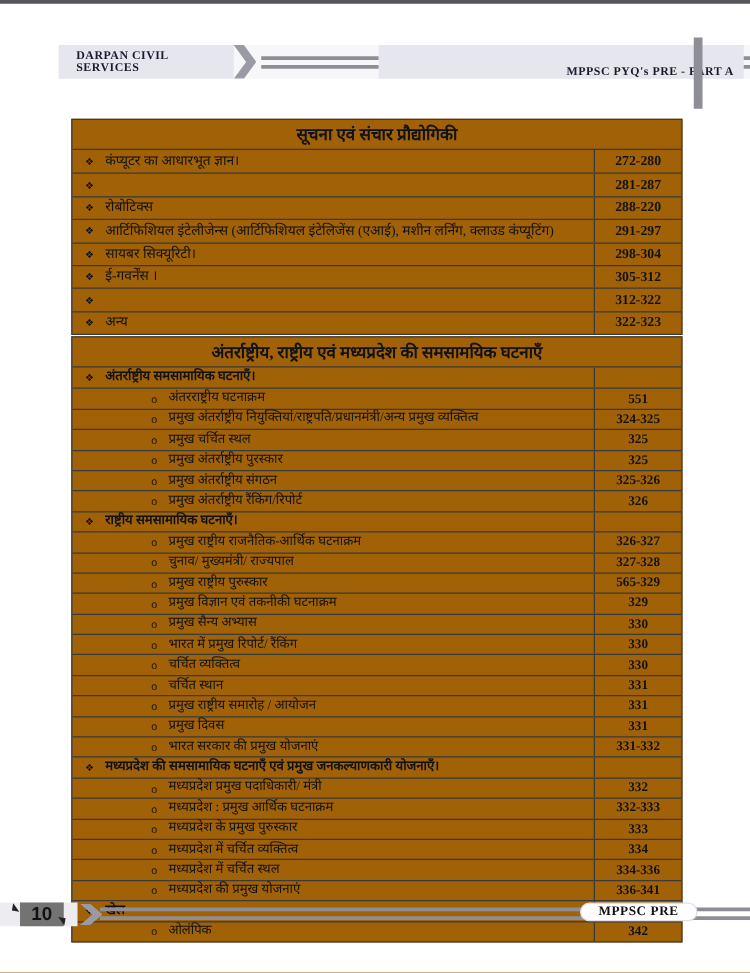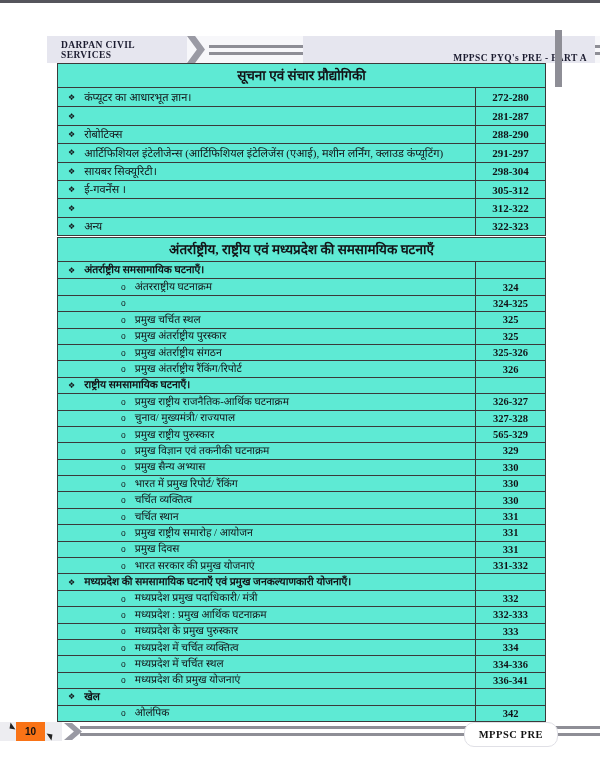--- a/index.html
+++ b/index.html
@@ -42,21 +42,21 @@
     padding-right:8px;
   }
   .hdr-line-end{width:52px;}
   .reg-mark-v{
     position:absolute;top:30px;right:38px;width:7px;height:57px;background:var(--line);
   }
 
   
   .toc-table{
     position:absolute;left:57px;width:489px;
-    border:1px solid var(--border);background:#5eead4;
+    border:1px solid var(--border);background:#a16207;margin-top:32px;
   }
   .table-1{top:63px;}
   .table-2{top:237px;}
   .toc-title{
     text-align:center;font-weight:bold;font-size:13.5px;
     padding:2px 0 3px 0;border-bottom:1px solid var(--border);
   }
   .trow{display:flex;align-items:stretch;border-top:1px solid var(--border);}
   .trow:first-child{border-top:none;}
   .table-1 .trow{min-height:18.4px;font-size:11px;}
@@ -76,38 +76,38 @@
 
   
   .footer-band{
     position:absolute;top:722px;left:0;width:600px;height:19px;
     display:flex;align-items:center;
   }
   .ftr-left-band{
     position:absolute;left:0;top:0;width:62px;height:19px;background:#ededf1;
   }
   .page-num-box{
-    position:absolute;left:16px;top:0px;height:19px;background:#f97316;
+    position:absolute;left:16px;top:0px;height:19px;background:#737373;
     padding:0 9px;display:flex;align-items:center;
     font-family:"Liberation Sans","DejaVu Sans",sans-serif;
-    font-weight:bold;font-size:10px;color:#111;z-index:2;
+    font-weight:bold;font-size:15px;color:#111;z-index:2;
   }
   .tri-tl{position:absolute;left:10px;top:1px;width:0;height:0;
     border-left:6px solid transparent;border-bottom:6px solid #222;
     transform:rotate(100deg);z-index:3;}
   .tri-br{position:absolute;left:46px;top:12px;width:0;height:0;
     border-right:6px solid transparent;border-top:6px solid #222;
     transform:rotate(100deg);z-index:3;}
   .ftr-arrow{
     position:absolute;left:64px;top:1px;width:18px;height:17px;background:#9a9aa4;
     clip-path:polygon(0 0,45% 0,100% 50%,45% 100%,0 100%,55% 50%);z-index:1;
   }
   .ftr-line-mid{position:absolute;left:80px;right:132px;top:4px;}
   .ftr-pill{
-    position:absolute;right:42px;top:0;height:25px;padding:0 14px;
+    position:absolute;right:42px;top:0;height:15px;padding:0 14px;
     background:#ffffff;border:1px solid #e0e0e6;border-radius:10px;
     display:flex;align-items:center;font-weight:bold;font-size:10.5px;
     letter-spacing:.5px;color:#111;z-index:2;font-family:Liberation Serif, serif;
   }
   .ftr-line-end{position:absolute;right:0;width:46px;top:4px;}
 </style>
 </head>
 <body>
 
 <div class="top-strip"></div>
@@ -139,21 +139,21 @@
         <div class="trow-main">
           <span class="bullet b-diamond">❖</span>
         </div>
         <div class="trow-pages">281-287</div>
       </div>
       <div class="trow lvl-item">
         <div class="trow-main">
           <span class="bullet b-diamond">❖</span>
           <span class="trow-text">रोबोटिक्स</span>
         </div>
-        <div class="trow-pages">288-290</div>
+        <div class="trow-pages">288-220</div>
       </div>
       <div class="trow lvl-item">
         <div class="trow-main">
           <span class="bullet b-diamond">❖</span>
           <span class="trow-text">आर्टिफिशियल इंटेलीजेन्स (आर्टिफिशियल इंटेलिजेंस (एआई), मशीन लर्निंग, क्लाउड कंप्यूटिंग)</span>
         </div>
         <div class="trow-pages">291-297</div>
       </div>
       <div class="trow lvl-item">
         <div class="trow-main">
@@ -193,25 +193,26 @@
           <span class="bullet b-diamond">❖</span>
           <span class="trow-text">अंतर्राष्ट्रीय समसामायिक घटनाएँ।</span>
         </div>
         <div class="trow-pages"></div>
       </div>
       <div class="trow lvl-sub">
         <div class="trow-main">
           <span class="bullet b-circle">o</span>
           <span class="trow-text">अंतरराष्ट्रीय घटनाक्रम</span>
         </div>
-        <div class="trow-pages">324</div>
-      </div>
-      <div class="trow lvl-sub">
-        <div class="trow-main">
-          <span class="bullet b-circle">o</span>
+        <div class="trow-pages">551</div>
+      </div>
+      <div class="trow lvl-sub">
+        <div class="trow-main">
+          <span class="bullet b-circle">o</span>
+          <span class="trow-text">प्रमुख अंतर्राष्ट्रीय नियुक्तियां/राष्ट्रपति/प्रधानमंत्री/अन्य प्रमुख व्यक्तित्व</span>
         </div>
         <div class="trow-pages">324-325</div>
       </div>
       <div class="trow lvl-sub">
         <div class="trow-main">
           <span class="bullet b-circle">o</span>
           <span class="trow-text">प्रमुख चर्चित स्थल</span>
         </div>
         <div class="trow-pages">325</div>
       </div>

